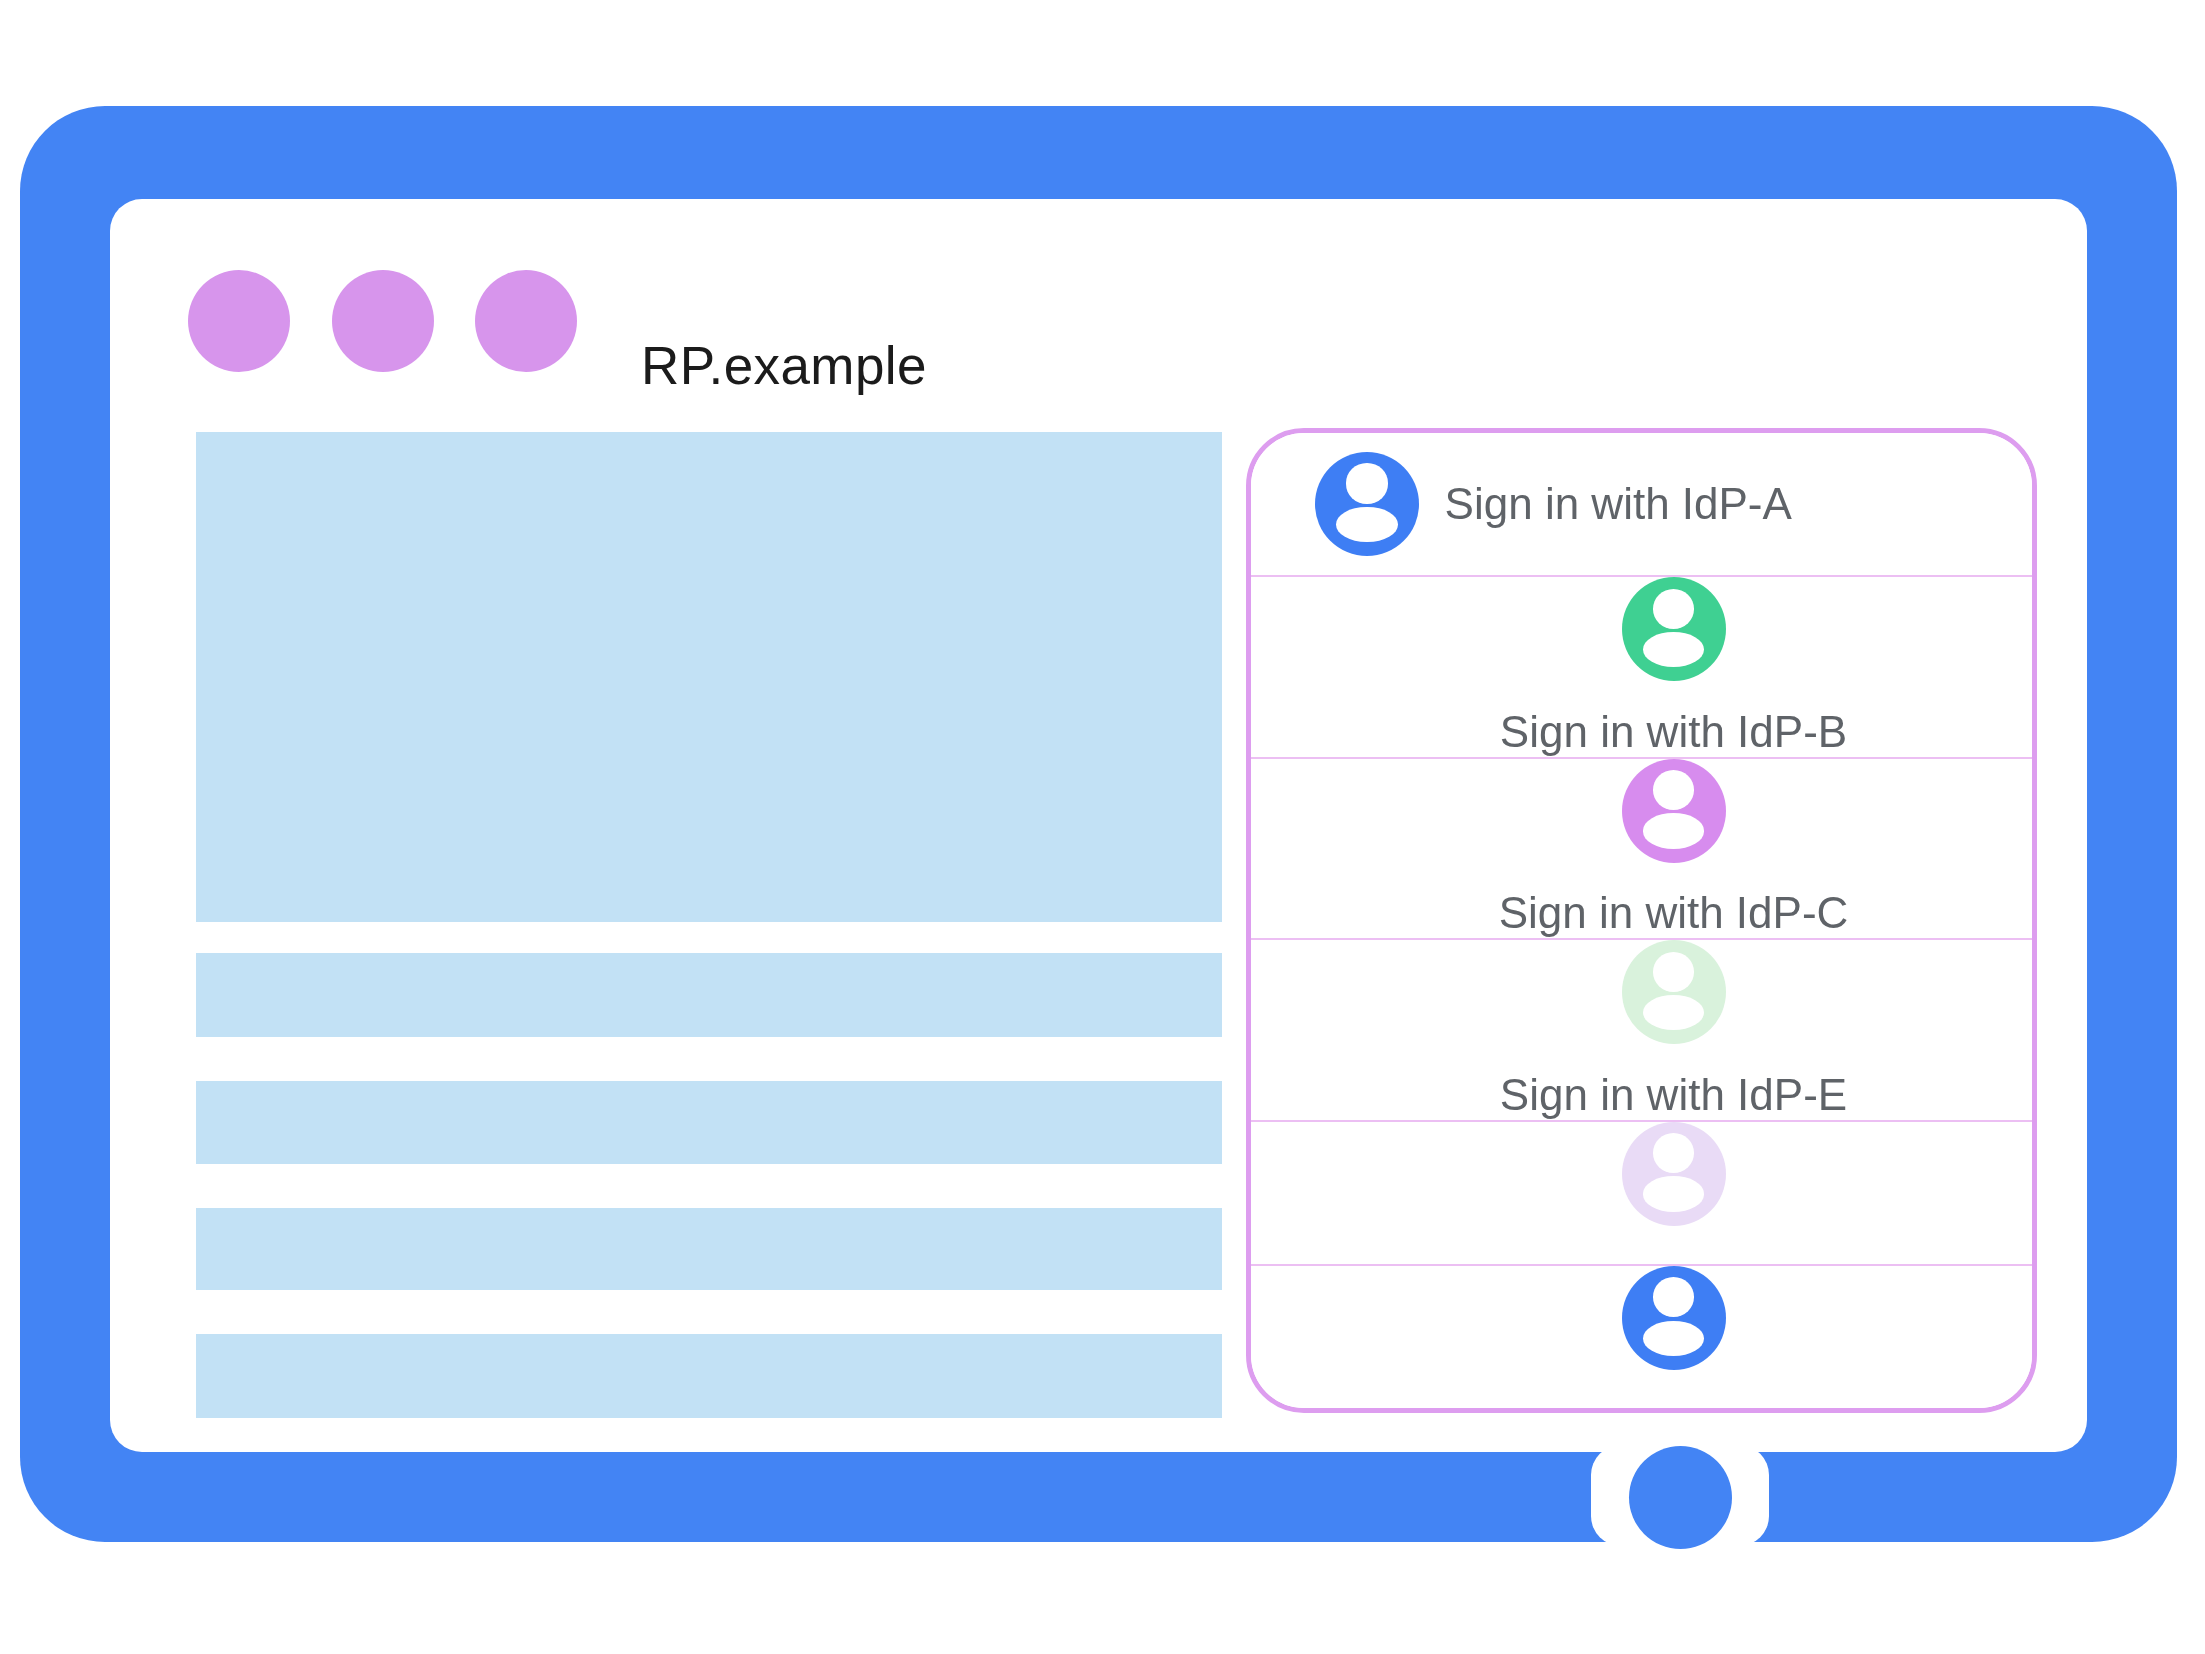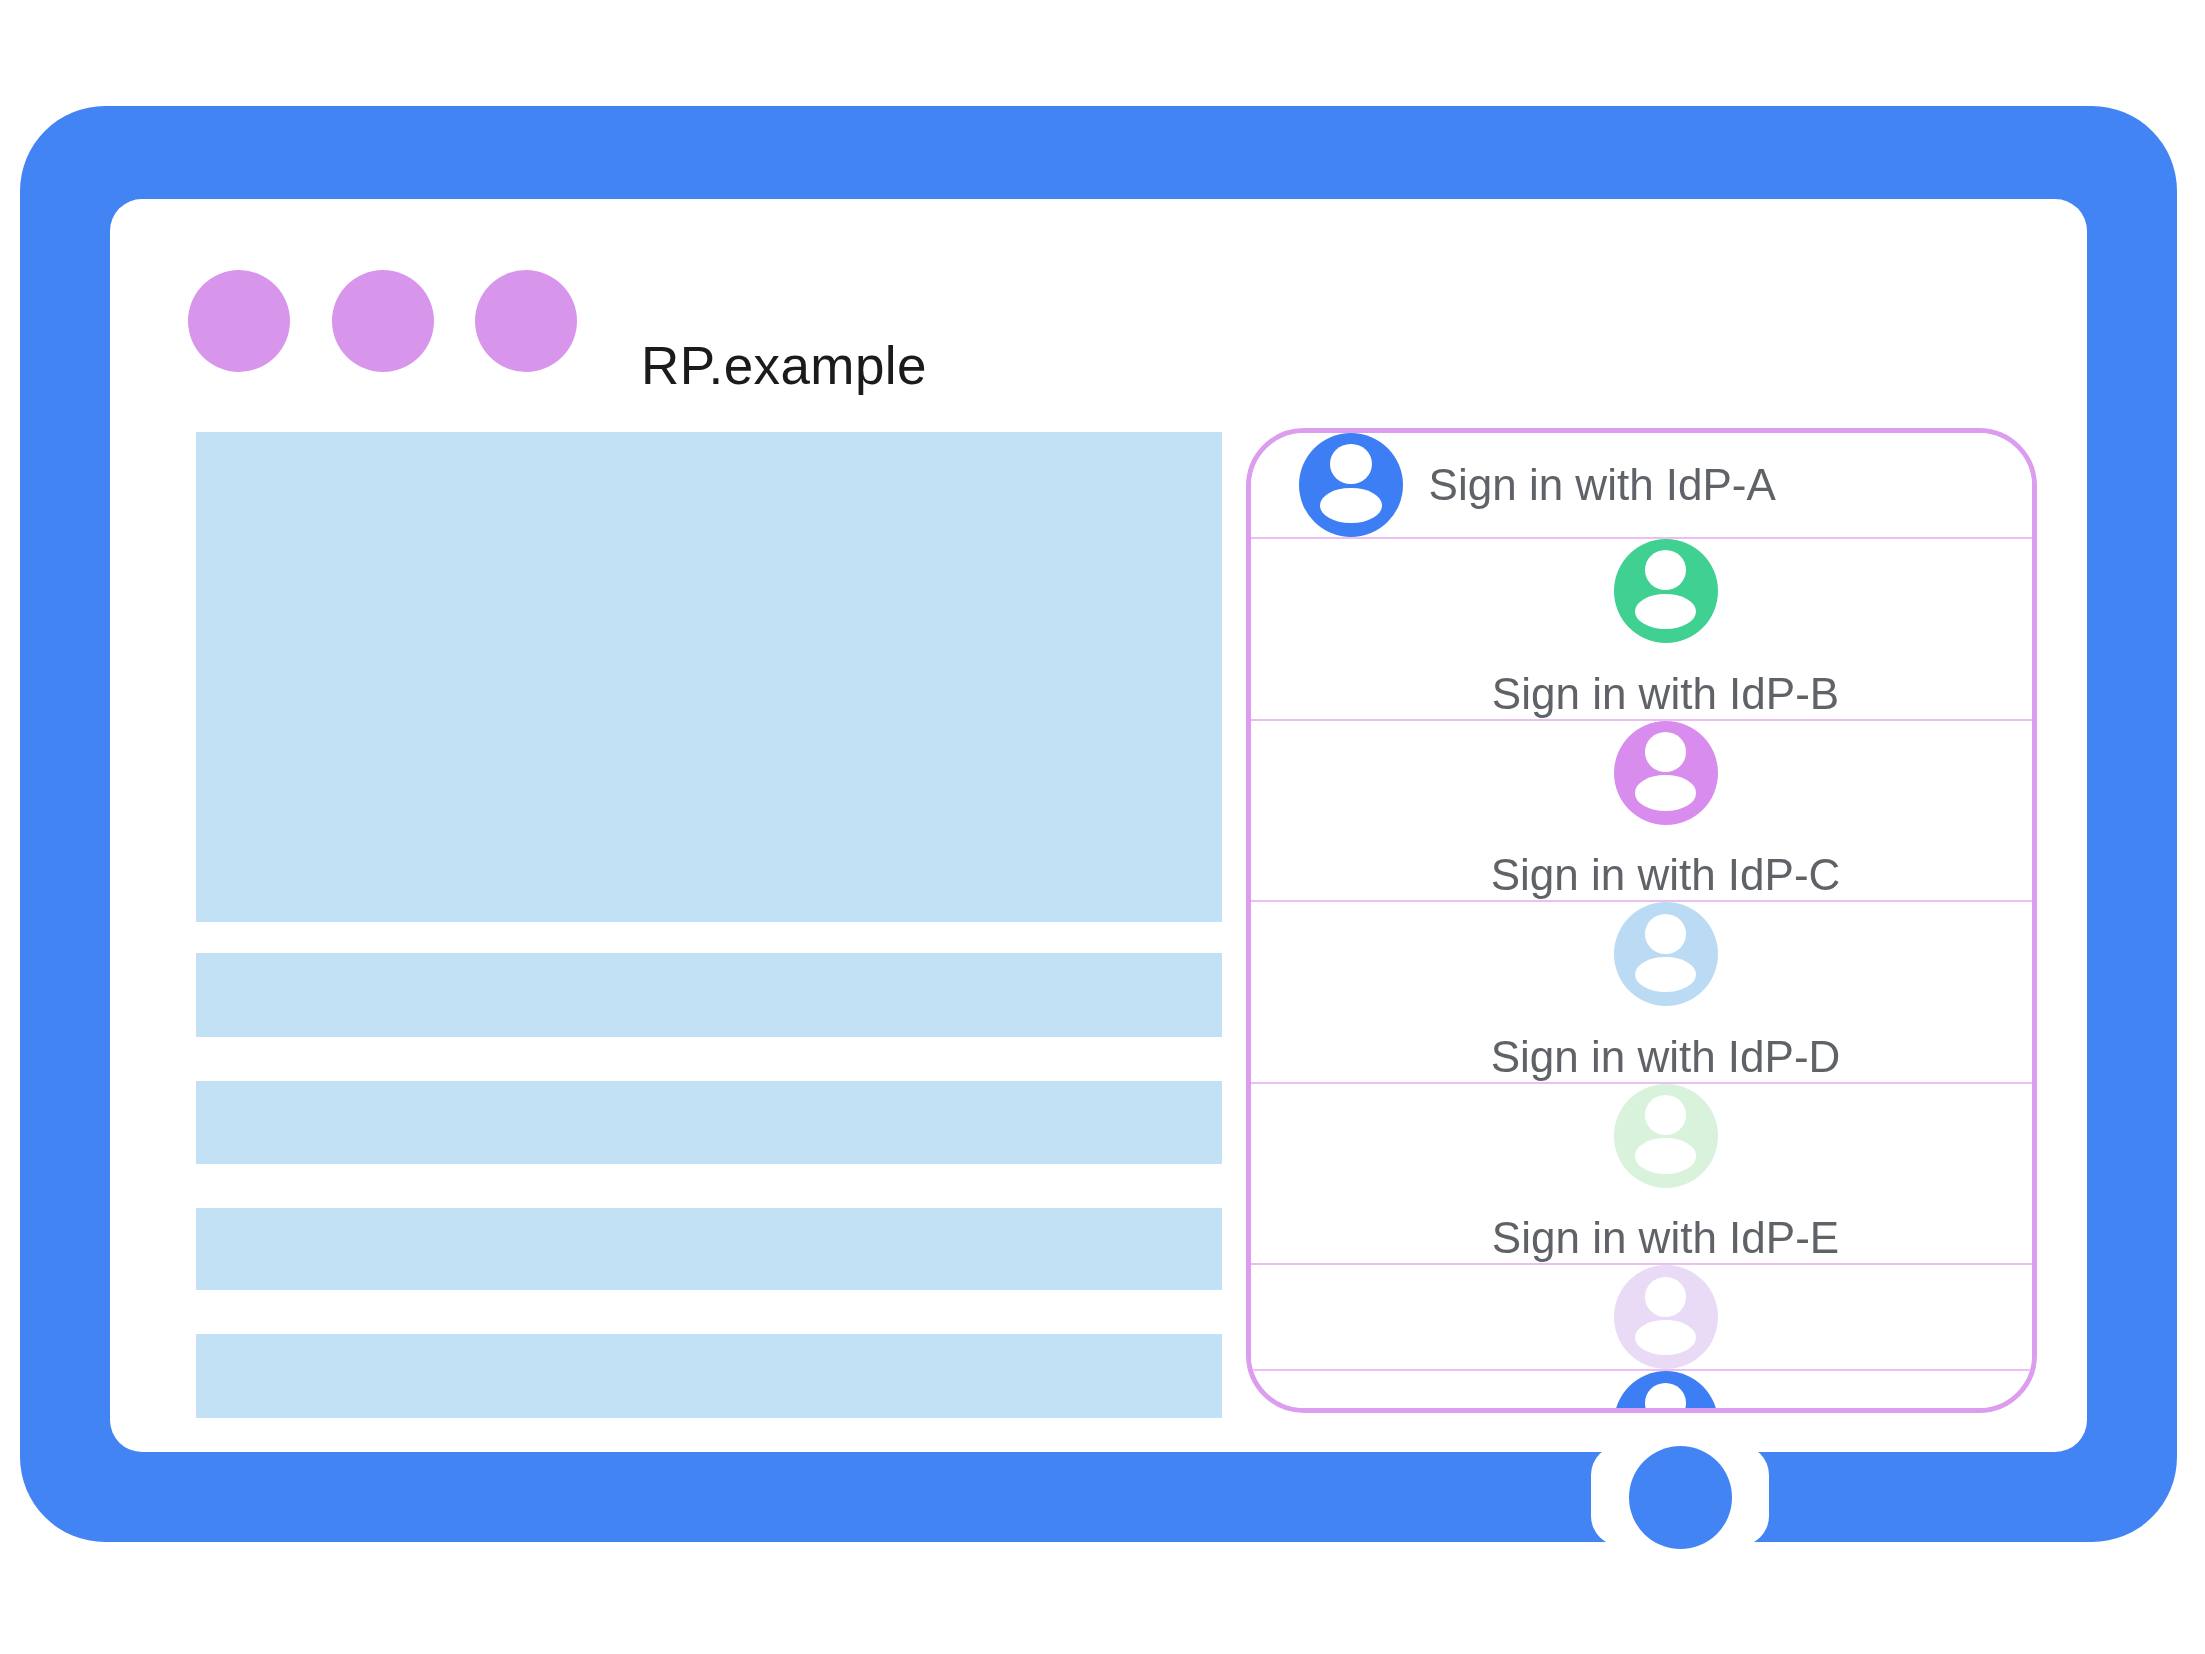--- a/index.html
+++ b/index.html
@@ -51,21 +51,21 @@
   .ph.b3{top:1208px;height:82px;}
   .ph.b4{top:1334px;height:84px;}
   
   .panel{
     position:absolute;left:1246px;top:428px;width:781px;height:975px;
     background:#ffffff;border:5.3px solid var(--pborder);border-radius:58px;
     display:flex;flex-direction:column;overflow:hidden;
   }
   .option{
     flex:1 1 0;display:flex;align-items:center;
-    padding-left:48px;gap:25.6px;cursor:pointer;background:#ffffff;
+    padding-left:64px;gap:25.6px;cursor:pointer;background:#ffffff;
   }
   .option + .option{border-top:2.6px solid var(--psep);flex-direction:column;}
   .avatar{
     width:104px;height:104px;border-radius:50%;position:relative;flex:none;
   }
   .avatar::before{ 
     content:"";position:absolute;left:30%;top:11%;width:40%;height:38.5%;
     border-radius:50%;background:#fff;
   }
   .avatar::after{ 
@@ -108,24 +108,20 @@
   <div class="option">
     <div class="avatar" style="background: rgb(63, 208, 146);"></div>
     <div class="option-label">Sign in with IdP-B</div>
   </div>
 
   <div class="option">
     <div class="avatar" style="background: rgb(215, 140, 238);"></div>
     <div class="option-label">Sign in with IdP-C</div>
   </div>
 
-  <div class="option">
-    <div class="avatar" style="background: rgb(187, 219, 245);"></div>
-    <div class="option-label">Sign in with IdP-D</div>
-  </div>
 
   <div class="option">
     <div class="avatar" style="background: rgb(217, 242, 220);"></div>
     <div class="option-label">Sign in with IdP-E</div>
   </div>
 
   <div class="option">
     <div class="avatar" style="background: rgb(233, 219, 246);"></div>
   </div>
 

